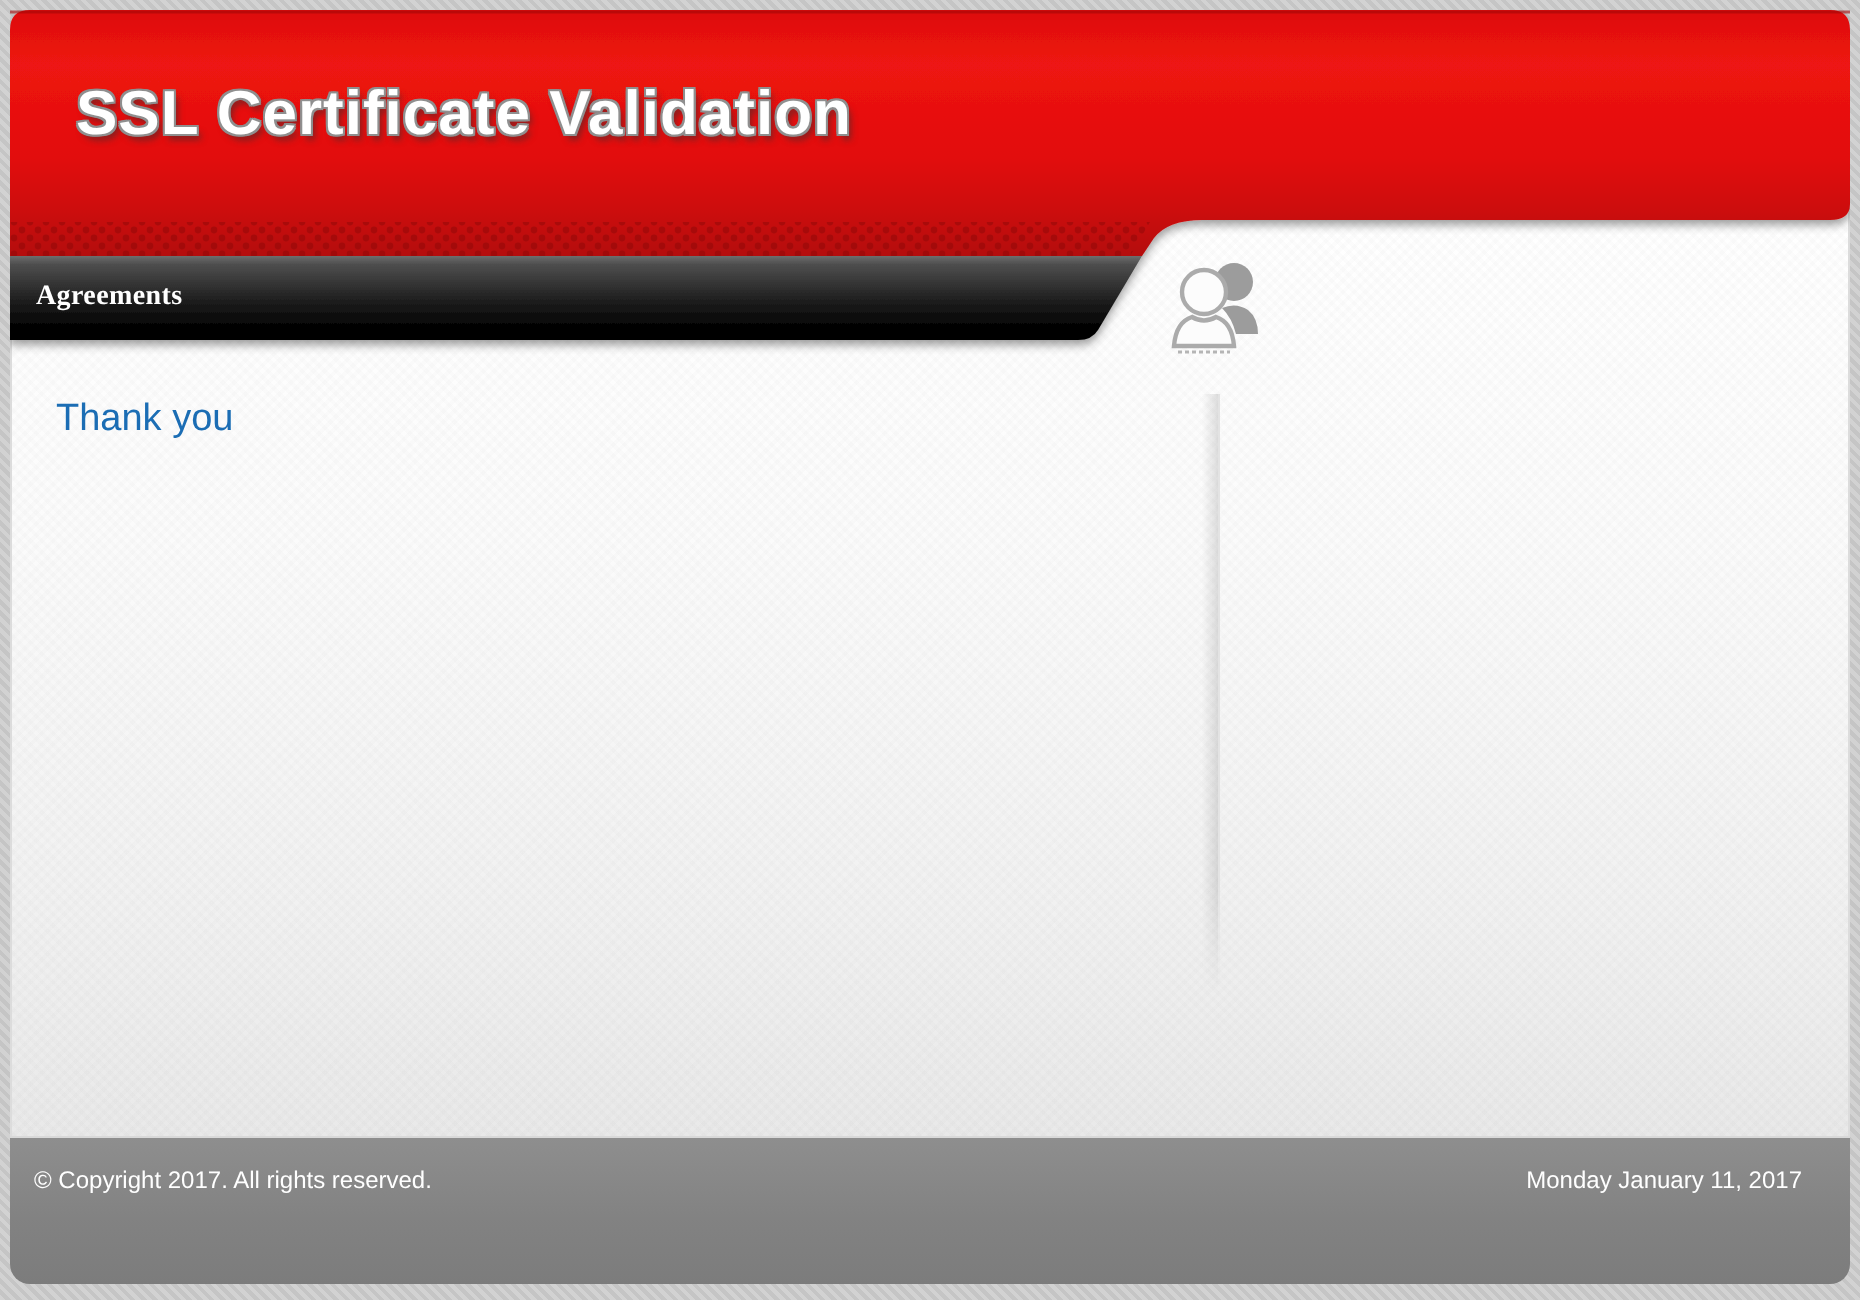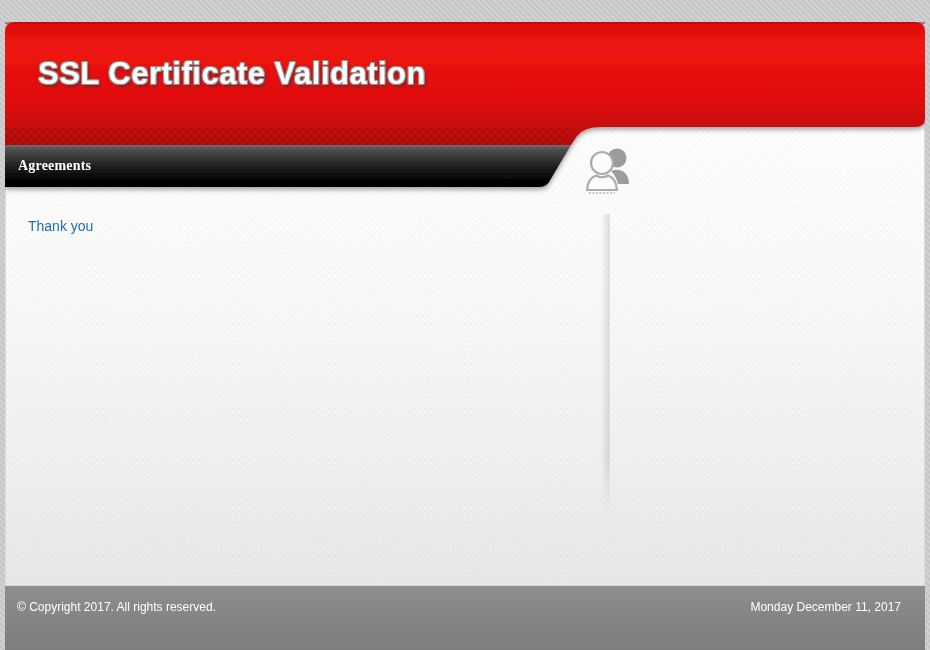--- a/index.html
+++ b/index.html
@@ -1,21 +1,21 @@
 <!DOCTYPE html>
 <html><head>
 <meta charset="utf-8">
 <style>
   html,body{margin:0;padding:0;}
   body{
     width:930px;height:650px;overflow:hidden;position:relative;
     font-family:"Liberation Sans", sans-serif;
     background:repeating-linear-gradient(45deg,#d2d2d2 0 2px,#c5c5c5 2px 4px);
   }
-  .page{position:absolute;left:5px;top:22px;width:920px;height:544px;}
+  .page{position:absolute;left:5px;top:5px;width:920px;height:544px;}
 
   
   .header-svg{position:absolute;left:0;top:0;width:920px;height:175px;z-index:2;pointer-events:none;}
 
   .app-title{
     position:absolute;left:33px;top:36px;z-index:3;
     font-size:31px;font-weight:bold;color:#ffffff;line-height:31px;letter-spacing:0.5px;
     text-shadow:-1px -1px 0 #8f8f8f,1px -1px 0 #8f8f8f,-1px 1px 0 #8f8f8f,1px 1px 0 #8f8f8f,
                  0 -1px 0 #8f8f8f,0 1px 0 #8f8f8f,-1px 0 0 #8f8f8f,1px 0 0 #8f8f8f,
                  2px 3px 3px rgba(50,50,50,.55);
@@ -43,21 +43,21 @@
   }
   .divider{
     position:absolute;left:595px;top:92px;width:8px;height:300px;
     background:linear-gradient(to right,rgba(110,110,110,0) 0%,rgba(110,110,110,0.16) 80%,rgba(140,140,140,0.28) 100%);
     border-right:1px solid #e3e3e3;
     -webkit-mask-image:linear-gradient(to bottom,#000 82%,transparent 100%);
     mask-image:linear-gradient(to bottom,#000 82%,transparent 100%);
   }
   .message{position:absolute;left:22px;top:93px;}
   .message h1{
-    margin:0;font-size:14px;font-weight:normal;color:#1b6db4;line-height:23px;
+    margin:0;font-size:19px;font-weight:normal;color:#1b6db4;line-height:23px;
   }
   .message p{margin:3px 0 0 0;font-size:13px;color:#1f1f1f;line-height:15px;}
 
   
   .footer{
     position:absolute;left:0;top:563px;width:920px;height:74px;z-index:2;
     background:linear-gradient(#8e8e8e,#828282 55%,#7c7c7c);
     border-top:1px solid #d9d9d9;
     border-radius:0 0 10px 10px;
     box-sizing:border-box;
@@ -119,16 +119,16 @@
 
   <div class="content">
     <div class="divider"></div>
     <div class="message">
       <h1>Thank you</h1>
     </div>
   </div>
 
   <div class="footer">
     <span>© Copyright 2017. All rights reserved.</span>
-    <span>Monday December 11, 2017</span>
+    <span>Monday January 11, 2017</span>
   </div>
 
 </div>
 
 </body></html>

